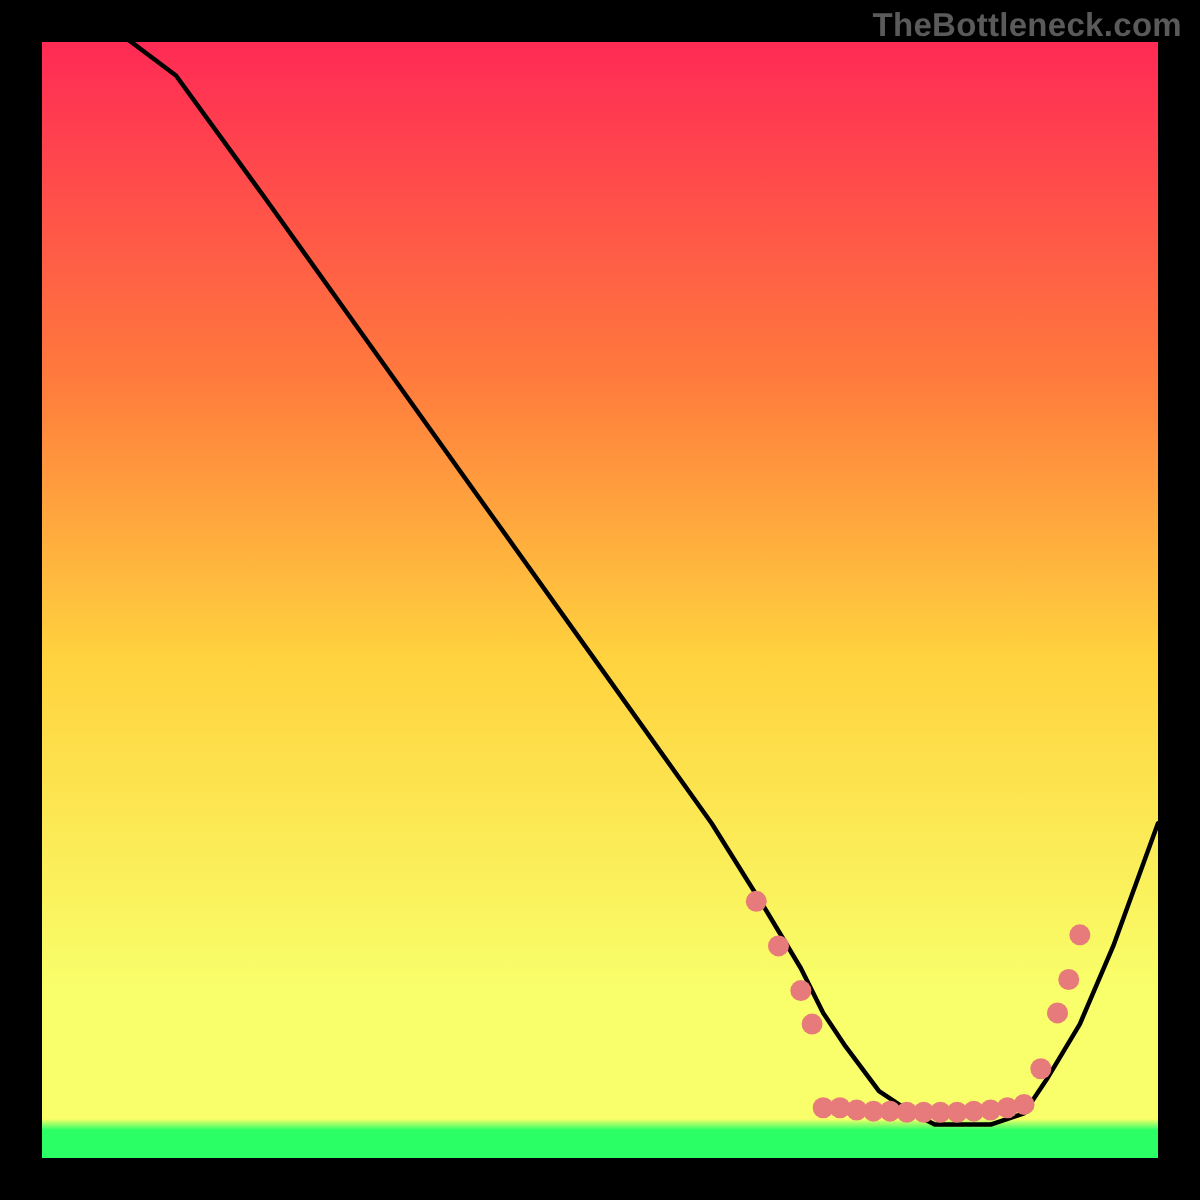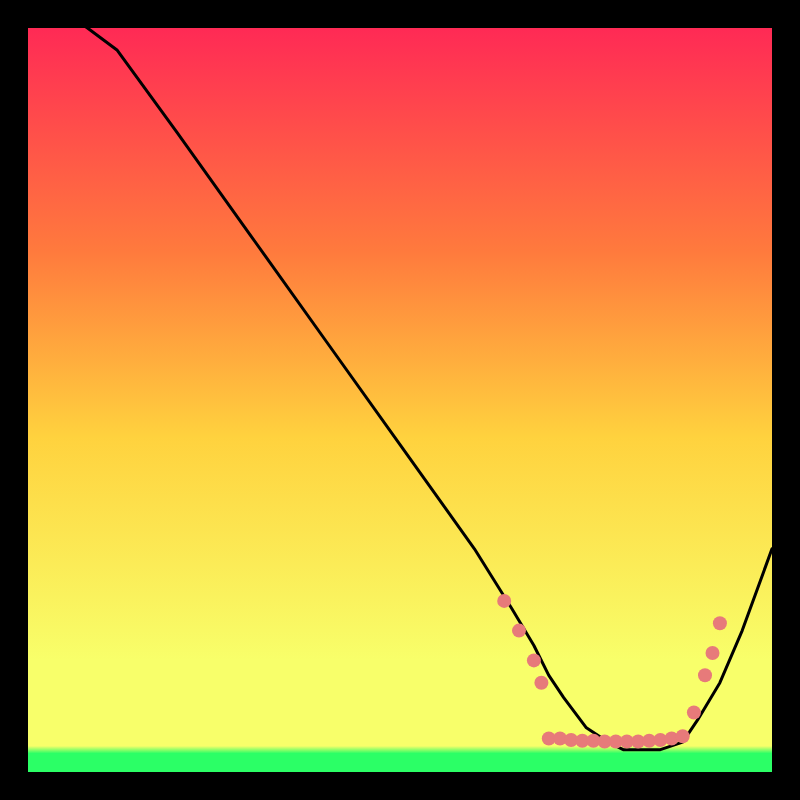--- a/index.html
+++ b/index.html
@@ -26,20 +26,21 @@
     color: #5a5a5a;
     letter-spacing: 0.2px;
   }
   svg {
     display: block;
   }
 </style>
 </head>
 <body>
 <div class="frame">
+  <div class="watermark">TheBottleneck.com</div>
   <svg id="chart-svg" width="800" height="800" viewBox="0 0 800 800">
       <defs>
         <linearGradient id="grad" x1="0" y1="0" x2="0" y2="1">
           <stop offset="0%" stop-color="#ff2a55"></stop>
           <stop offset="30%" stop-color="#ff7a3d"></stop>
           <stop offset="55.00000000000001%" stop-color="#ffd23e"></stop>
           <stop offset="85%" stop-color="#f8ff6a"></stop>
           <stop offset="96.5%" stop-color="#f8ff6a"></stop>
           <stop offset="97.5%" stop-color="#2bff66"></stop>
           <stop offset="100%" stop-color="#2bff66"></stop>

